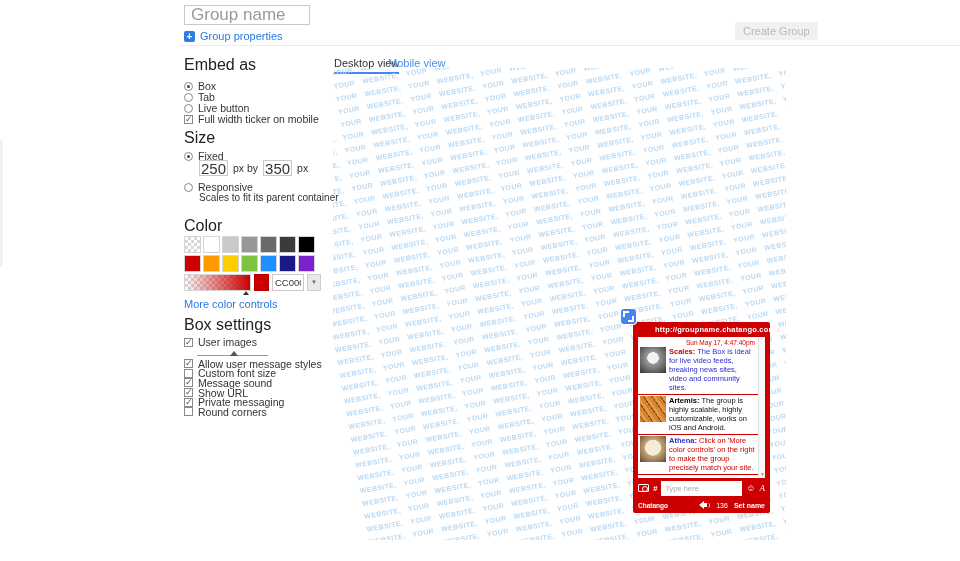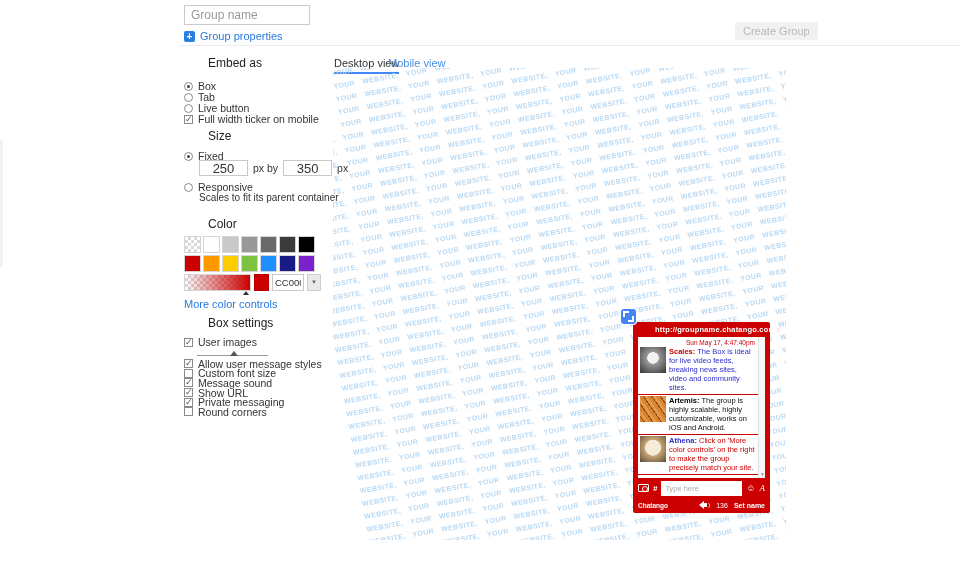--- a/index.html
+++ b/index.html
@@ -1,37 +1,37 @@
 <!DOCTYPE html>
 <html><head>
 <meta charset="utf-8">
 <style>
   * { margin:0; padding:0; box-sizing:border-box; }
   html,body { width:960px; height:561px; background:#fff; font-family:"Liberation Sans", sans-serif; overflow:hidden; }
   #stage { position:relative; width:960px; height:561px; background:#fff; }
 
   
-  #group-name-input { position:absolute; left:184px; top:5px; width:126px; height:20px; border:1px solid #c9c9c9; padding:0 6px; font-size:12px; color:#333; font-family:"Liberation Sans", sans-serif; }
+  #group-name-input { position:absolute; left:184px; top:5px; width:126px; height:20px; border:1px solid #c9c9c9; padding:0 6px; font-size:17px; color:#333; font-family:"Liberation Sans", sans-serif; }
   #group-name-input::placeholder { color:#9a9a9a; }
   #group-properties { position:absolute; left:184px; top:30px; display:flex; align-items:center; gap:5px; cursor:pointer; }
   .plus-icon { width:11px; height:11px; background:#2a7de1; color:#fff; font-size:10px; line-height:11px; text-align:center; border-radius:2px; font-weight:bold; }
   .link-blue { color:#2a7ae2; font-size:11px; text-decoration:none; }
   #create-group-btn { position:absolute; left:735px; top:22px; height:18px; padding:0 8px; background:#f1f1f1; color:#b8b8b8; border:none; border-radius:2px; font-size:11px; font-family:"Liberation Sans", sans-serif; }
   #header-divider { position:absolute; left:180px; top:45px; width:780px; height:1px; background:#ececec; }
   #left-edge-line { position:absolute; left:0; top:140px; width:3px; height:127px; background:#f2f2f2; }
 
   
-  .section-heading { position:absolute; left:184px; font-size:12px; color:#222;margin-left:24px; }
+  .section-heading { position:absolute; left:184px; font-size:16px; color:#222; }
   .opt-row { position:absolute; left:184px; display:flex; align-items:center; gap:5px; font-size:10.5px; color:#333; height:10px; }
   .radio { width:9px; height:9px; border:1px solid #8a8a8a; border-radius:50%; background:#fff; position:relative; flex:0 0 auto; }
   .radio.checked::after { content:''; position:absolute; left:2px; top:2px; width:3px; height:3px; background:#444; border-radius:50%; }
   .checkbox { width:9px; height:9px; border:1px solid #8a8a8a; background:#fff; position:relative; flex:0 0 auto; }
   .checkbox.checked::after { content:'\2713'; position:absolute; left:0px; top:-2px; font-size:9px; color:#555; }
 
-  .size-num { width:49px; height:16px; border:1px solid #c9c9c9; font-size:13px; text-align:center; color:#333; font-family:"Liberation Sans", sans-serif; }
+  .size-num { width:29px; height:16px; border:1px solid #c9c9c9; font-size:15px; text-align:center; color:#333; font-family:"Liberation Sans", sans-serif; }
   #size-inputs { position:absolute; left:199px; top:160px; display:flex; align-items:center; gap:5px; font-size:10.5px; color:#333; }
   #responsive-hint { position:absolute; left:199px; top:192px; font-size:10px; color:#333; }
 
   #swatch-grid { position:absolute; left:184px; top:236px; display:grid; grid-template-columns:repeat(7,17px); grid-auto-rows:17px; gap:2px; }
   .swatch { width:17px; height:17px; border:1px solid #d4d4d4; cursor:pointer; }
   .checker { background-image:linear-gradient(45deg,#d9d9d9 25%,transparent 25%,transparent 75%,#d9d9d9 75%),linear-gradient(45deg,#d9d9d9 25%,transparent 25%,transparent 75%,#d9d9d9 75%); background-size:6px 6px; background-position:0 0,3px 3px; background-color:#fff; }
   #gradient-row { position:absolute; left:184px; top:274px; display:flex; align-items:flex-start; gap:3px; }
   #gradient-bar { width:67px; height:17px; border:1px solid #d4d4d4; position:relative;
     background-image:linear-gradient(to right, rgba(204,0,0,0), rgba(204,0,0,1)),
       linear-gradient(45deg,#d9d9d9 25%,transparent 25%,transparent 75%,#d9d9d9 75%),

